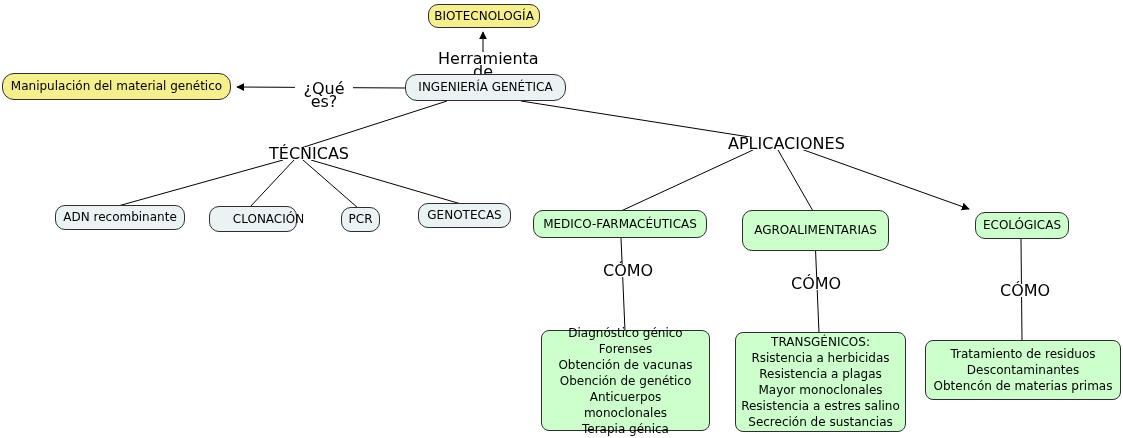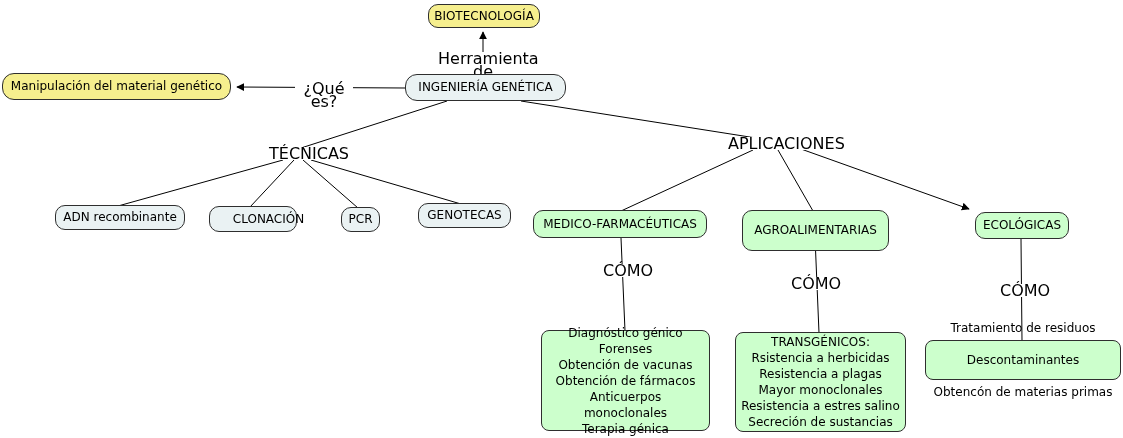--- a/index.html
+++ b/index.html
@@ -75,33 +75,33 @@
   <div class="lbl" style="left:601px;top:264px;width:46px;">CÓMO</div>
 
   <div class="lbl" style="left:789px;top:277px;width:46px;">CÓMO</div>
 
   <div class="lbl" style="left:998px;top:284px;width:46px;">CÓMO</div>
 
   <div class="node green detail" style="left:541px;top:330px;width:169px;height:101px;">
     <div>Diagnóstico génico</div>
     <div>Forenses</div>
     <div>Obtención de vacunas</div>
-    <div>Obtención de fármacos</div>
+    <div>Obención de genético</div>
     <div>Anticuerpos monoclonales</div>
     <div>Terapia génica</div>
   </div>
 
   <div class="node green detail" style="left:735px;top:332px;width:171px;height:100px;">
     <div>TRANSGÉNICOS:</div>
     <div>Rsistencia a herbicidas</div>
     <div>Resistencia a plagas</div>
     <div>Mayor monoclonales</div>
     <div>Resistencia a estres salino</div>
     <div>Secreción de sustancias</div>
   </div>
 
-  <div class="node green detail" style="left:925px;top:340px;width:196px;height:40px;gap:16px;">
+  <div class="node green detail" style="left:925px;top:340px;width:196px;height:60px;">
     <div>Tratamiento de residuos</div>
     <div>Descontaminantes</div>
     <div>Obtencón de materias primas</div>
   </div>
 
 </div>
 
 </body></html>

